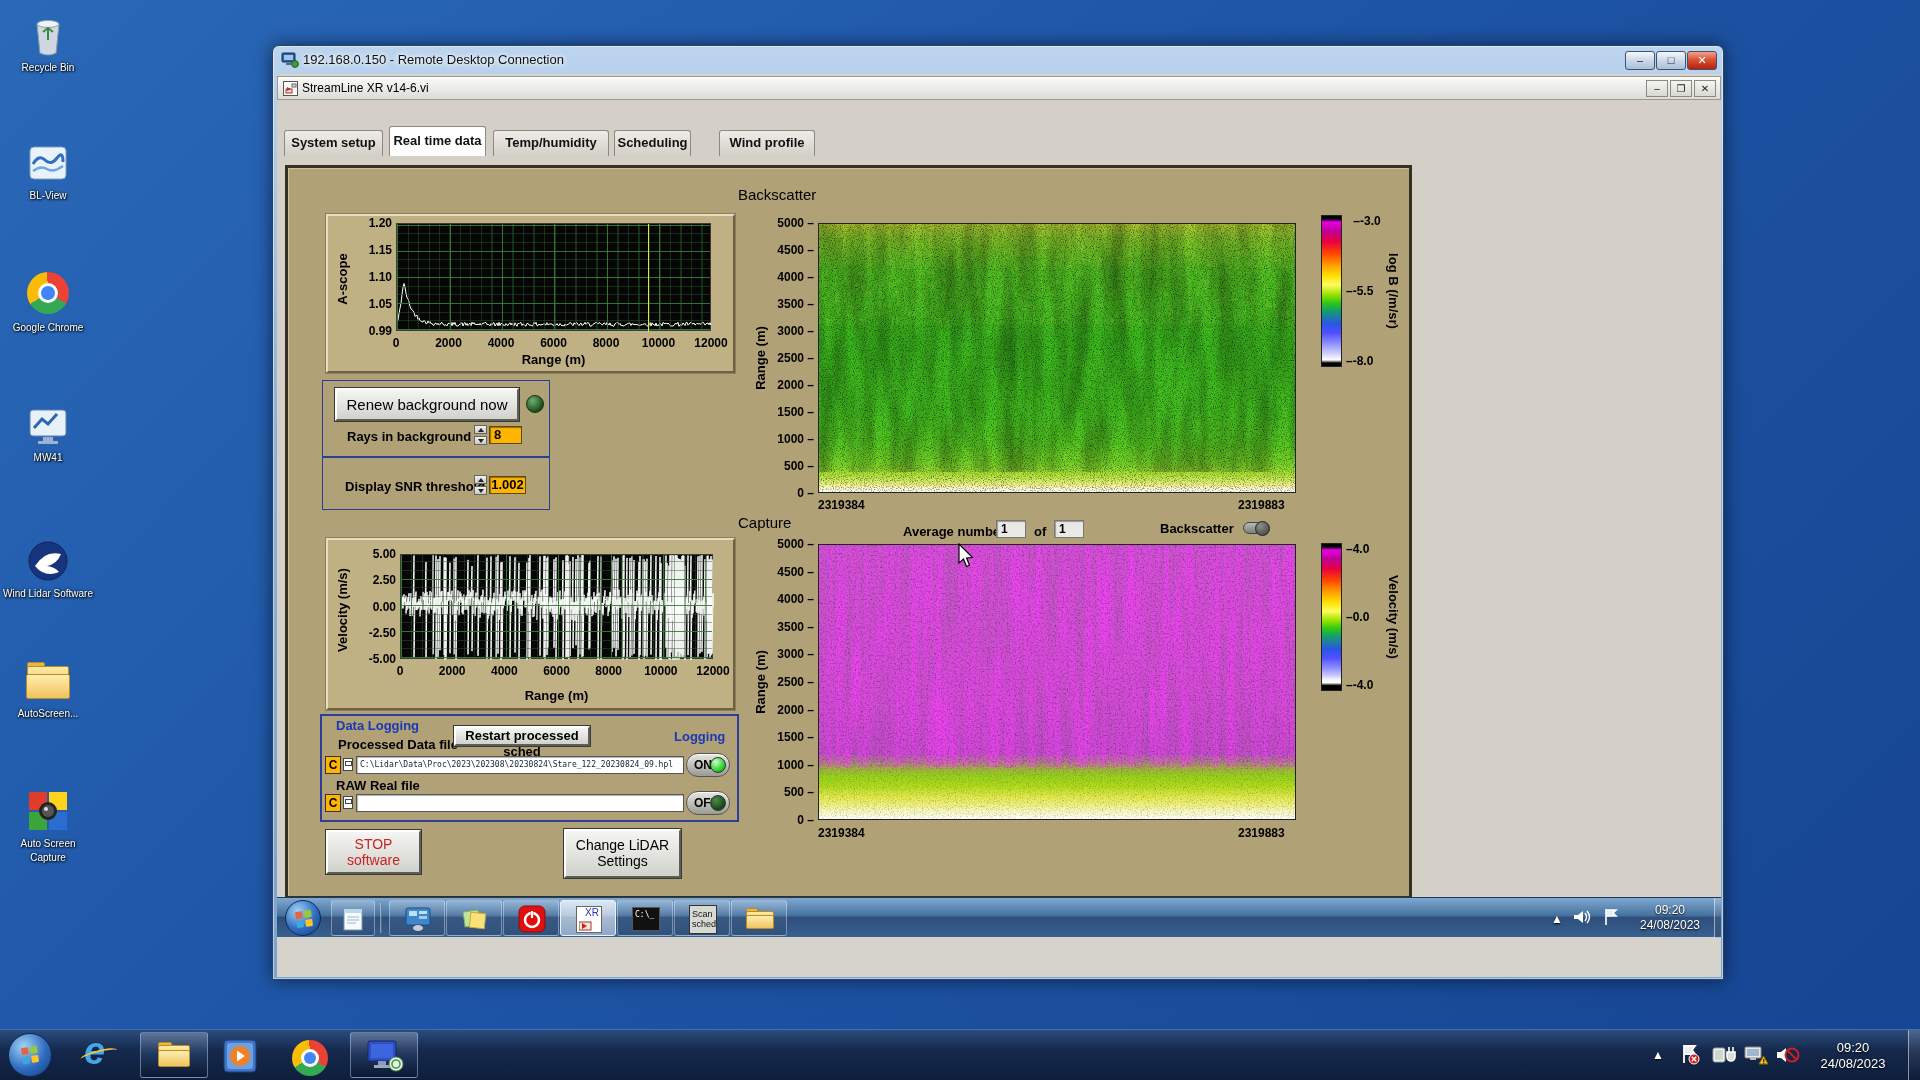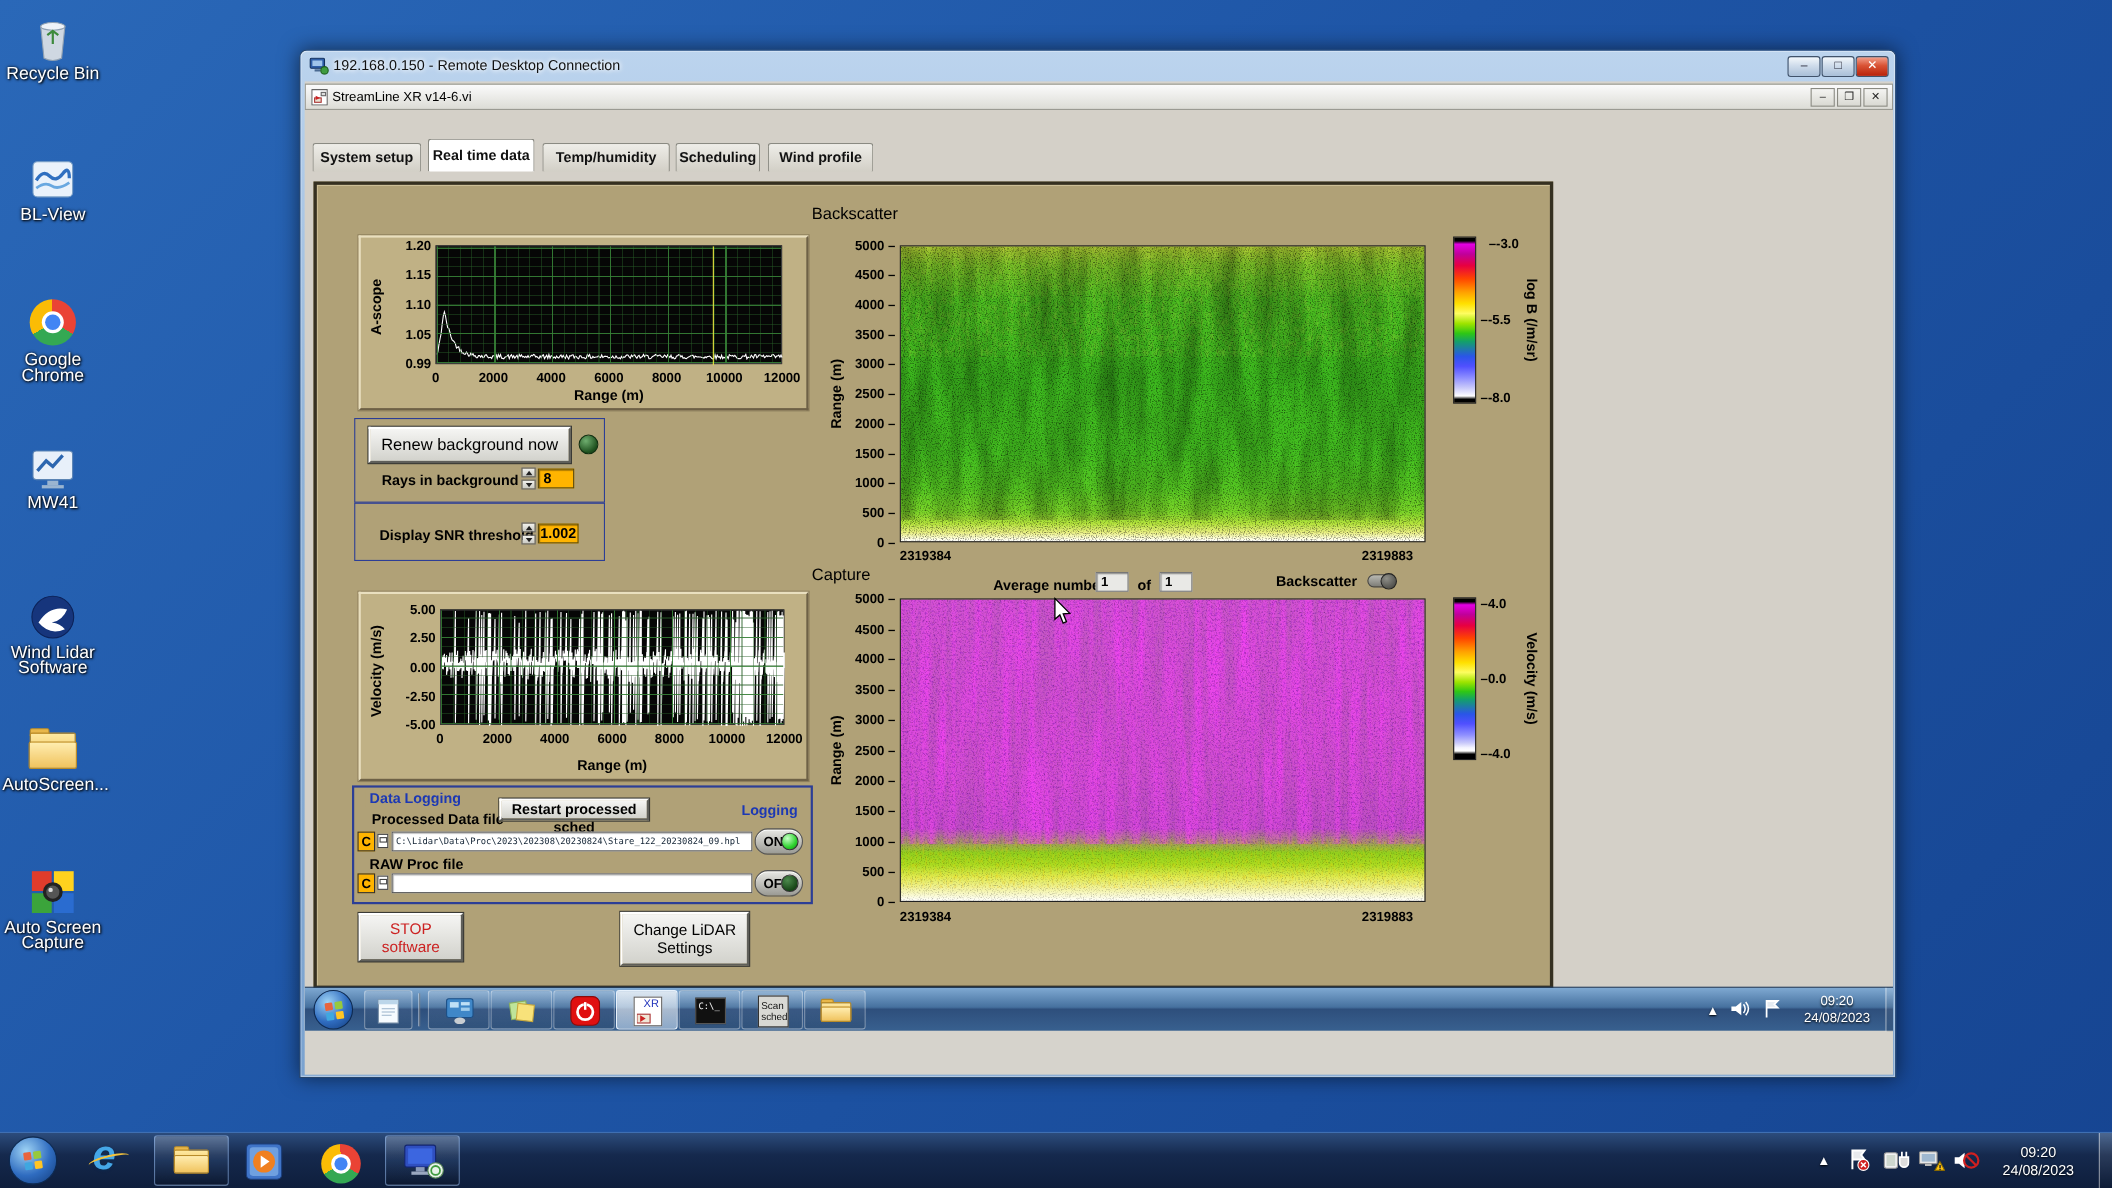--- a/index.html
+++ b/index.html
@@ -4,21 +4,21 @@
 <style>
   * { margin:0; padding:0; box-sizing:border-box; }
   body { font-family:"Liberation Sans", sans-serif; }
   #screen { position:relative; width:1920px; height:1080px; overflow:hidden;
     background: linear-gradient(135deg,#2a68b8 0%,#1e55a6 45%,#164592 100%); }
   .abs { position:absolute; }
 
   
   .dicon { position:absolute; left:2px; width:92px; text-align:center; cursor:default; }
   .dicon .glyph { width:46px; height:46px; margin:0 auto 3px; position:relative; }
-  .dicon .dlabel { color:#fff; font-size:16px; text-shadow:1px 1px 2px #000, 0 0 3px #000; line-height:14px; }
+  .dicon .dlabel { color:#fff; font-size:10px; text-shadow:1px 1px 2px #000, 0 0 3px #000; line-height:14px; }
 
   
   #rdp { position:absolute; left:272px; top:45px; width:1452px; height:935px;
     border-radius:7px 7px 0 0; background:linear-gradient(#bcd4ee,#8fb2d8 40%,#7ba3d0);
     box-shadow:0 0 18px rgba(0,0,0,.55), inset 0 0 0 1px rgba(255,255,255,.45);
     border:1px solid #27456b; }
   #rdp-titlebar { position:absolute; left:0; top:0; right:0; height:28px; }
   #rdp-title { position:absolute; left:30px; top:6px; font-size:13px; color:#111; text-shadow:0 0 4px #fff,0 0 6px #fff; }
   .winbtn { position:absolute; top:5px; width:30px; height:19px; border:1px solid #41536b; border-radius:3px;
     background:linear-gradient(#f4f8fb,#cfdceb 45%,#a9bfd8); color:#223; font-size:11px; text-align:center; line-height:16px; }
@@ -238,21 +238,21 @@
         <div class="appbtn" style="right:28px">❐</div>
         <div class="appbtn" style="right:4px">✕</div>
       </div>
 
       <div id="app-client">
         <div id="tab-strip">
             <div class="tab" style="left: 7px; width: 99px; top: 30px; height: 26px; line-height: 24px;"><span>System setup</span></div>
             <div class="tab active" style="left: 112px; width: 97px; top: 26px; height: 30px; line-height: 28px;"><span>Real time data</span></div>
             <div class="tab" style="left: 216px; width: 116px; top: 30px; height: 26px; line-height: 24px;"><span>Temp/humidity</span></div>
             <div class="tab" style="left: 337px; width: 77px; top: 30px; height: 26px; line-height: 24px;"><span>Scheduling</span></div>
-            <div class="tab" style="left: 421px; width: 96px; top: 30px; height: 26px; line-height: 24px;"><span>Wind profile</span></div>
+            <div class="tab" style="left: 442px; width: 96px; top: 30px; height: 26px; line-height: 24px;"><span>Wind profile</span></div>
           </div>
 
         <div id="panel">
 
           <div class="gframe" style="left:38px;top:46px;width:409px;height:159px">
             <div class="vwrap" style="left:14px;top:63px">
                 <span class="vlabel">A-scope</span>
               </div>
             <div class="ticks" data-axis="y" style="position:absolute;left:22px;top:7px;width:42px;height:108px">
                 <span class="tick" style="top: 0%;">1.20</span>
@@ -457,21 +457,21 @@
             <span class="lvlabel" style="left:16px;top:21px">Processed Data file</span>
             <div class="lvbtn" style="left:132px;top:10px;width:136px;height:20px;font-size:13px;font-weight:bold;line-height:16px">Restart processed sched</div>
             <span class="abs" style="left:352px;top:13px;font-weight:bold;font-size:13px;color:#1c38b4">Logging</span>
             <div class="cbtn" style="left:3px;top:40px">C</div>
             <div class="pathicon" style="left:21px;top:42px"></div>
             <div class="pathfield" style="left:34px;top:40px;width:328px;height:18px">C:\Lidar\Data\Proc\2023\202308\20230824\Stare_122_20230824_09.hpl</div>
             <div class="pill" style="left:364px;top:37px;width:44px;height:24px">
               <span class="ptext">ON</span>
                 <div class="lamp on"></div>
             </div>
-            <span class="lvlabel" style="left:14px;top:62px">RAW Proc file</span>
+            <span class="lvlabel" style="left:14px;top:62px">RAW Real file</span>
             <div class="cbtn" style="left:3px;top:78px">C</div>
             <div class="pathicon" style="left:21px;top:80px"></div>
             <div class="pathfield" style="left:34px;top:78px;width:328px;height:18px"></div>
             <div class="pill" style="left:364px;top:75px;width:44px;height:24px">
               <span class="ptext">OFF</span>
                 <div class="lamp off"></div>
             </div>
           </div>
 
           <div class="lvbtn" style="left:38px;top:662px;width:95px;height:44px;font-size:14px;color:#c22;padding-top:4px">

